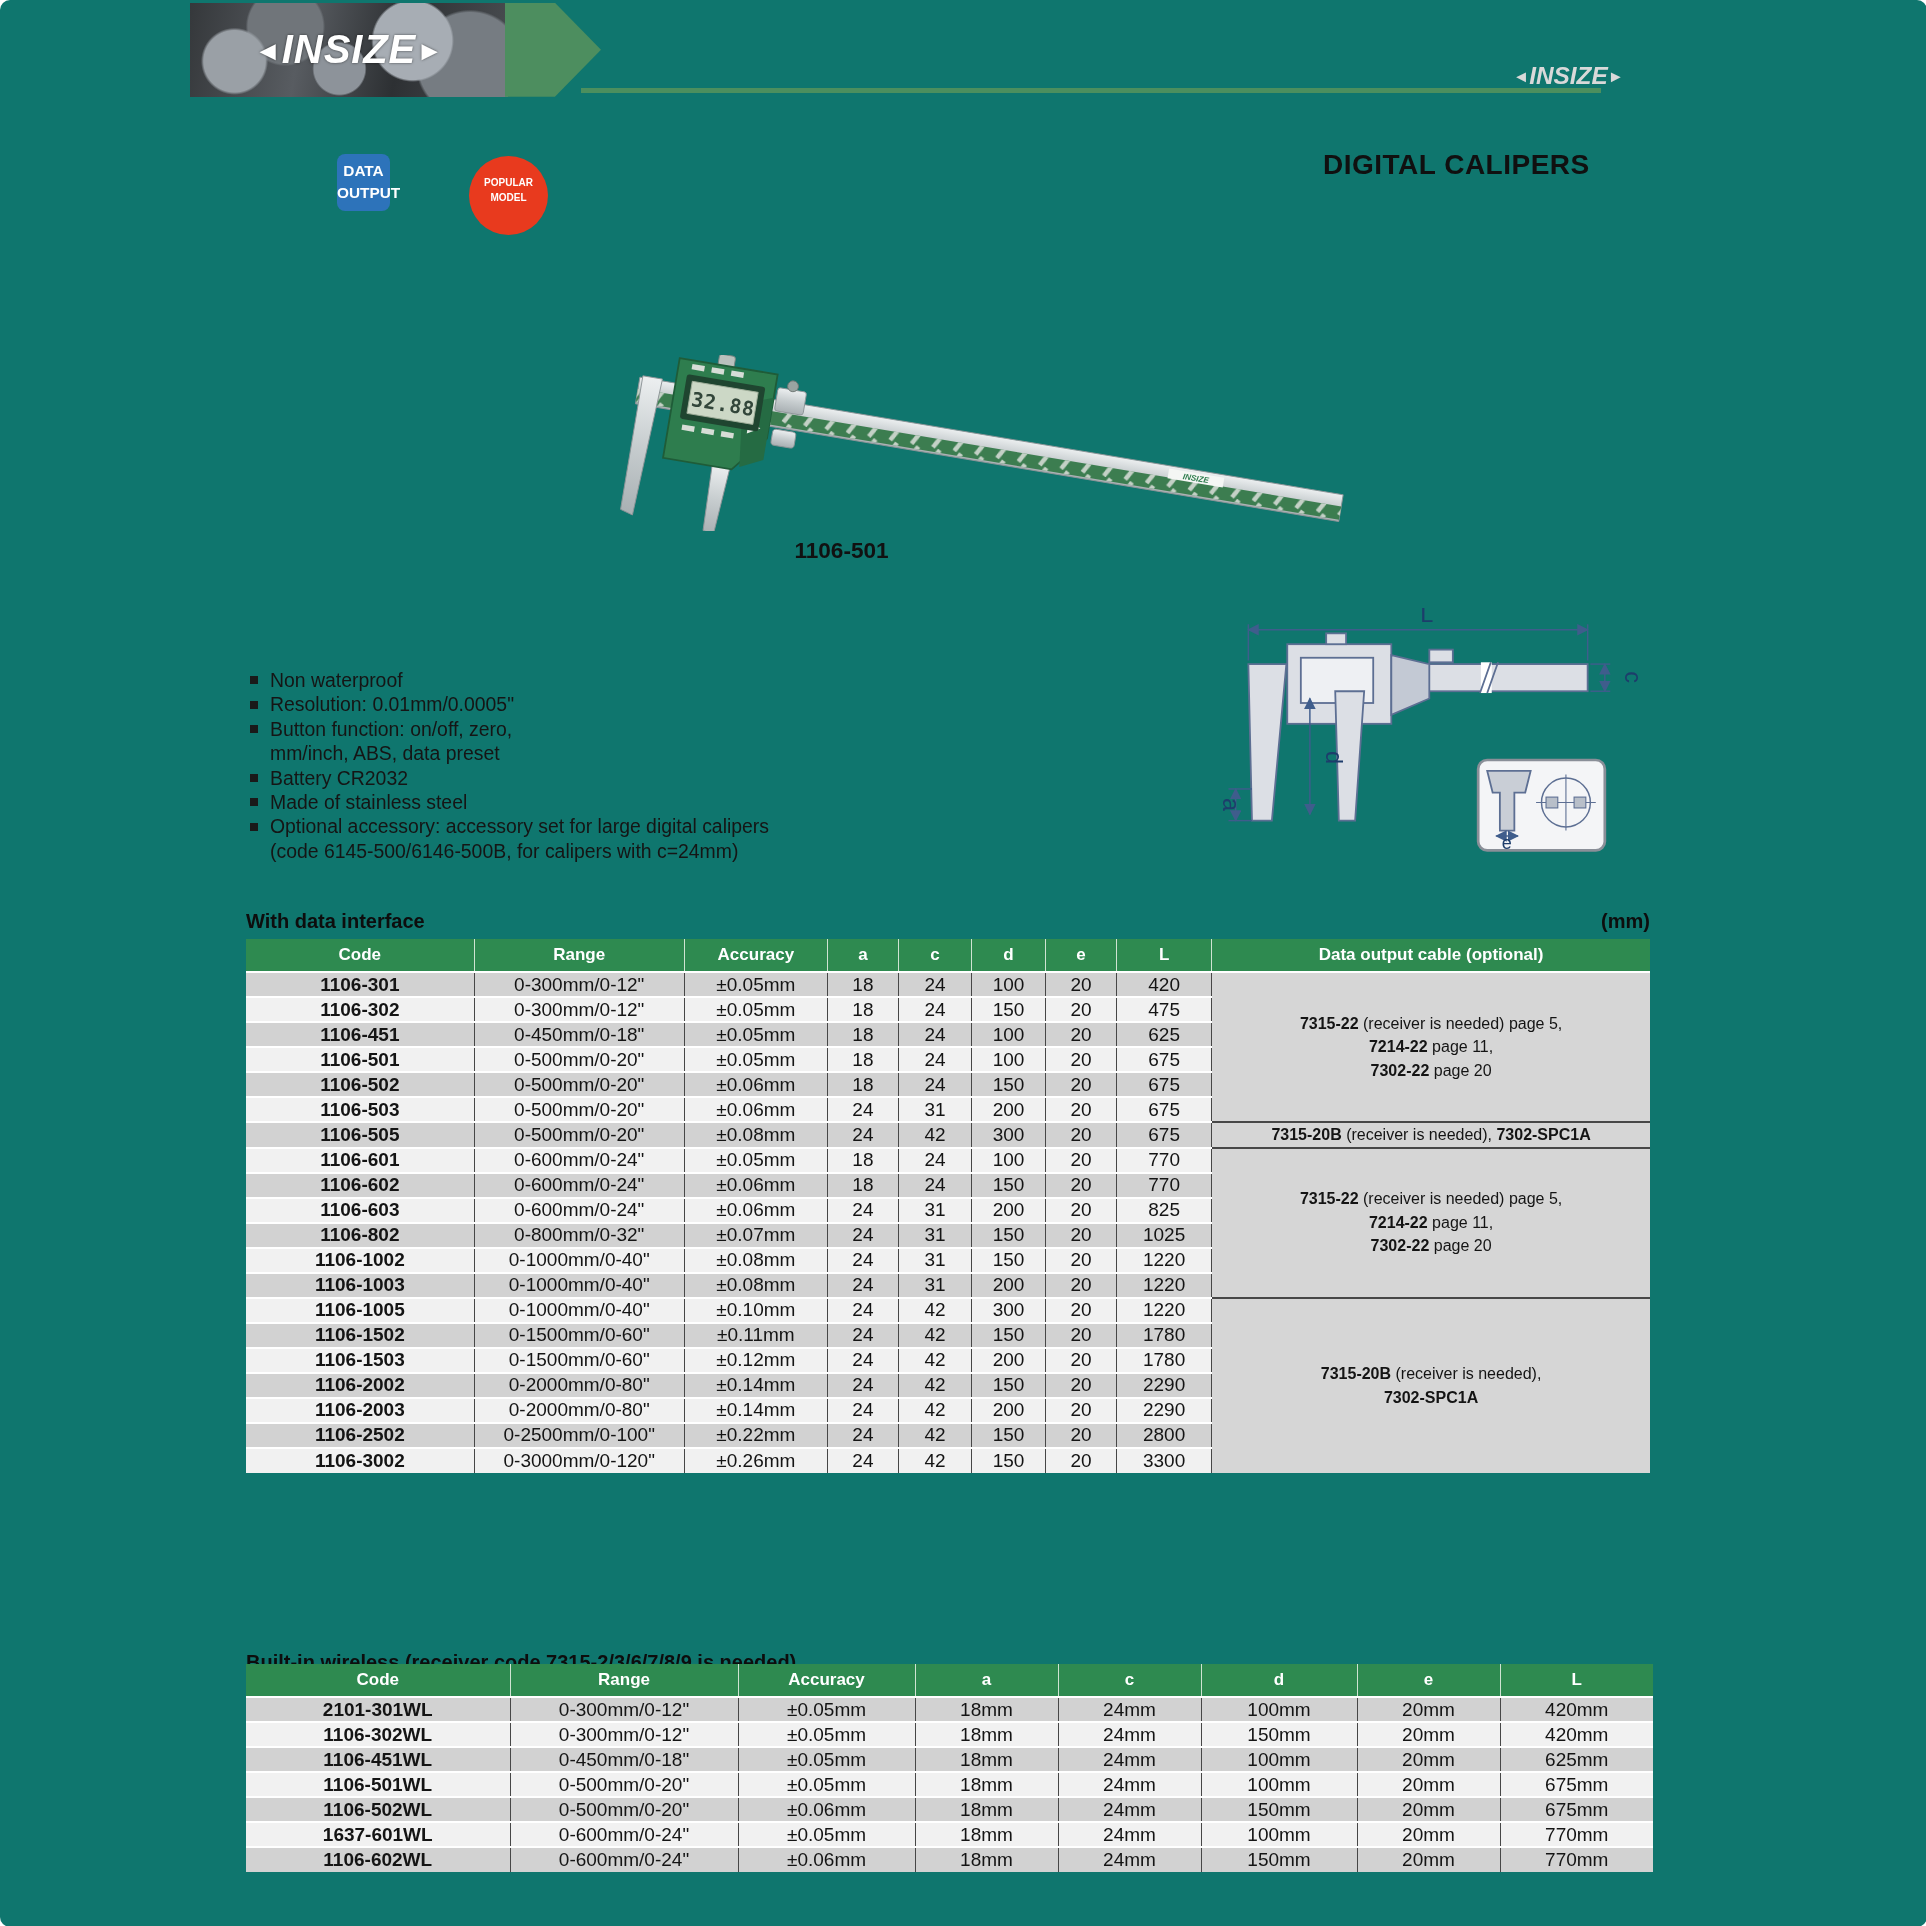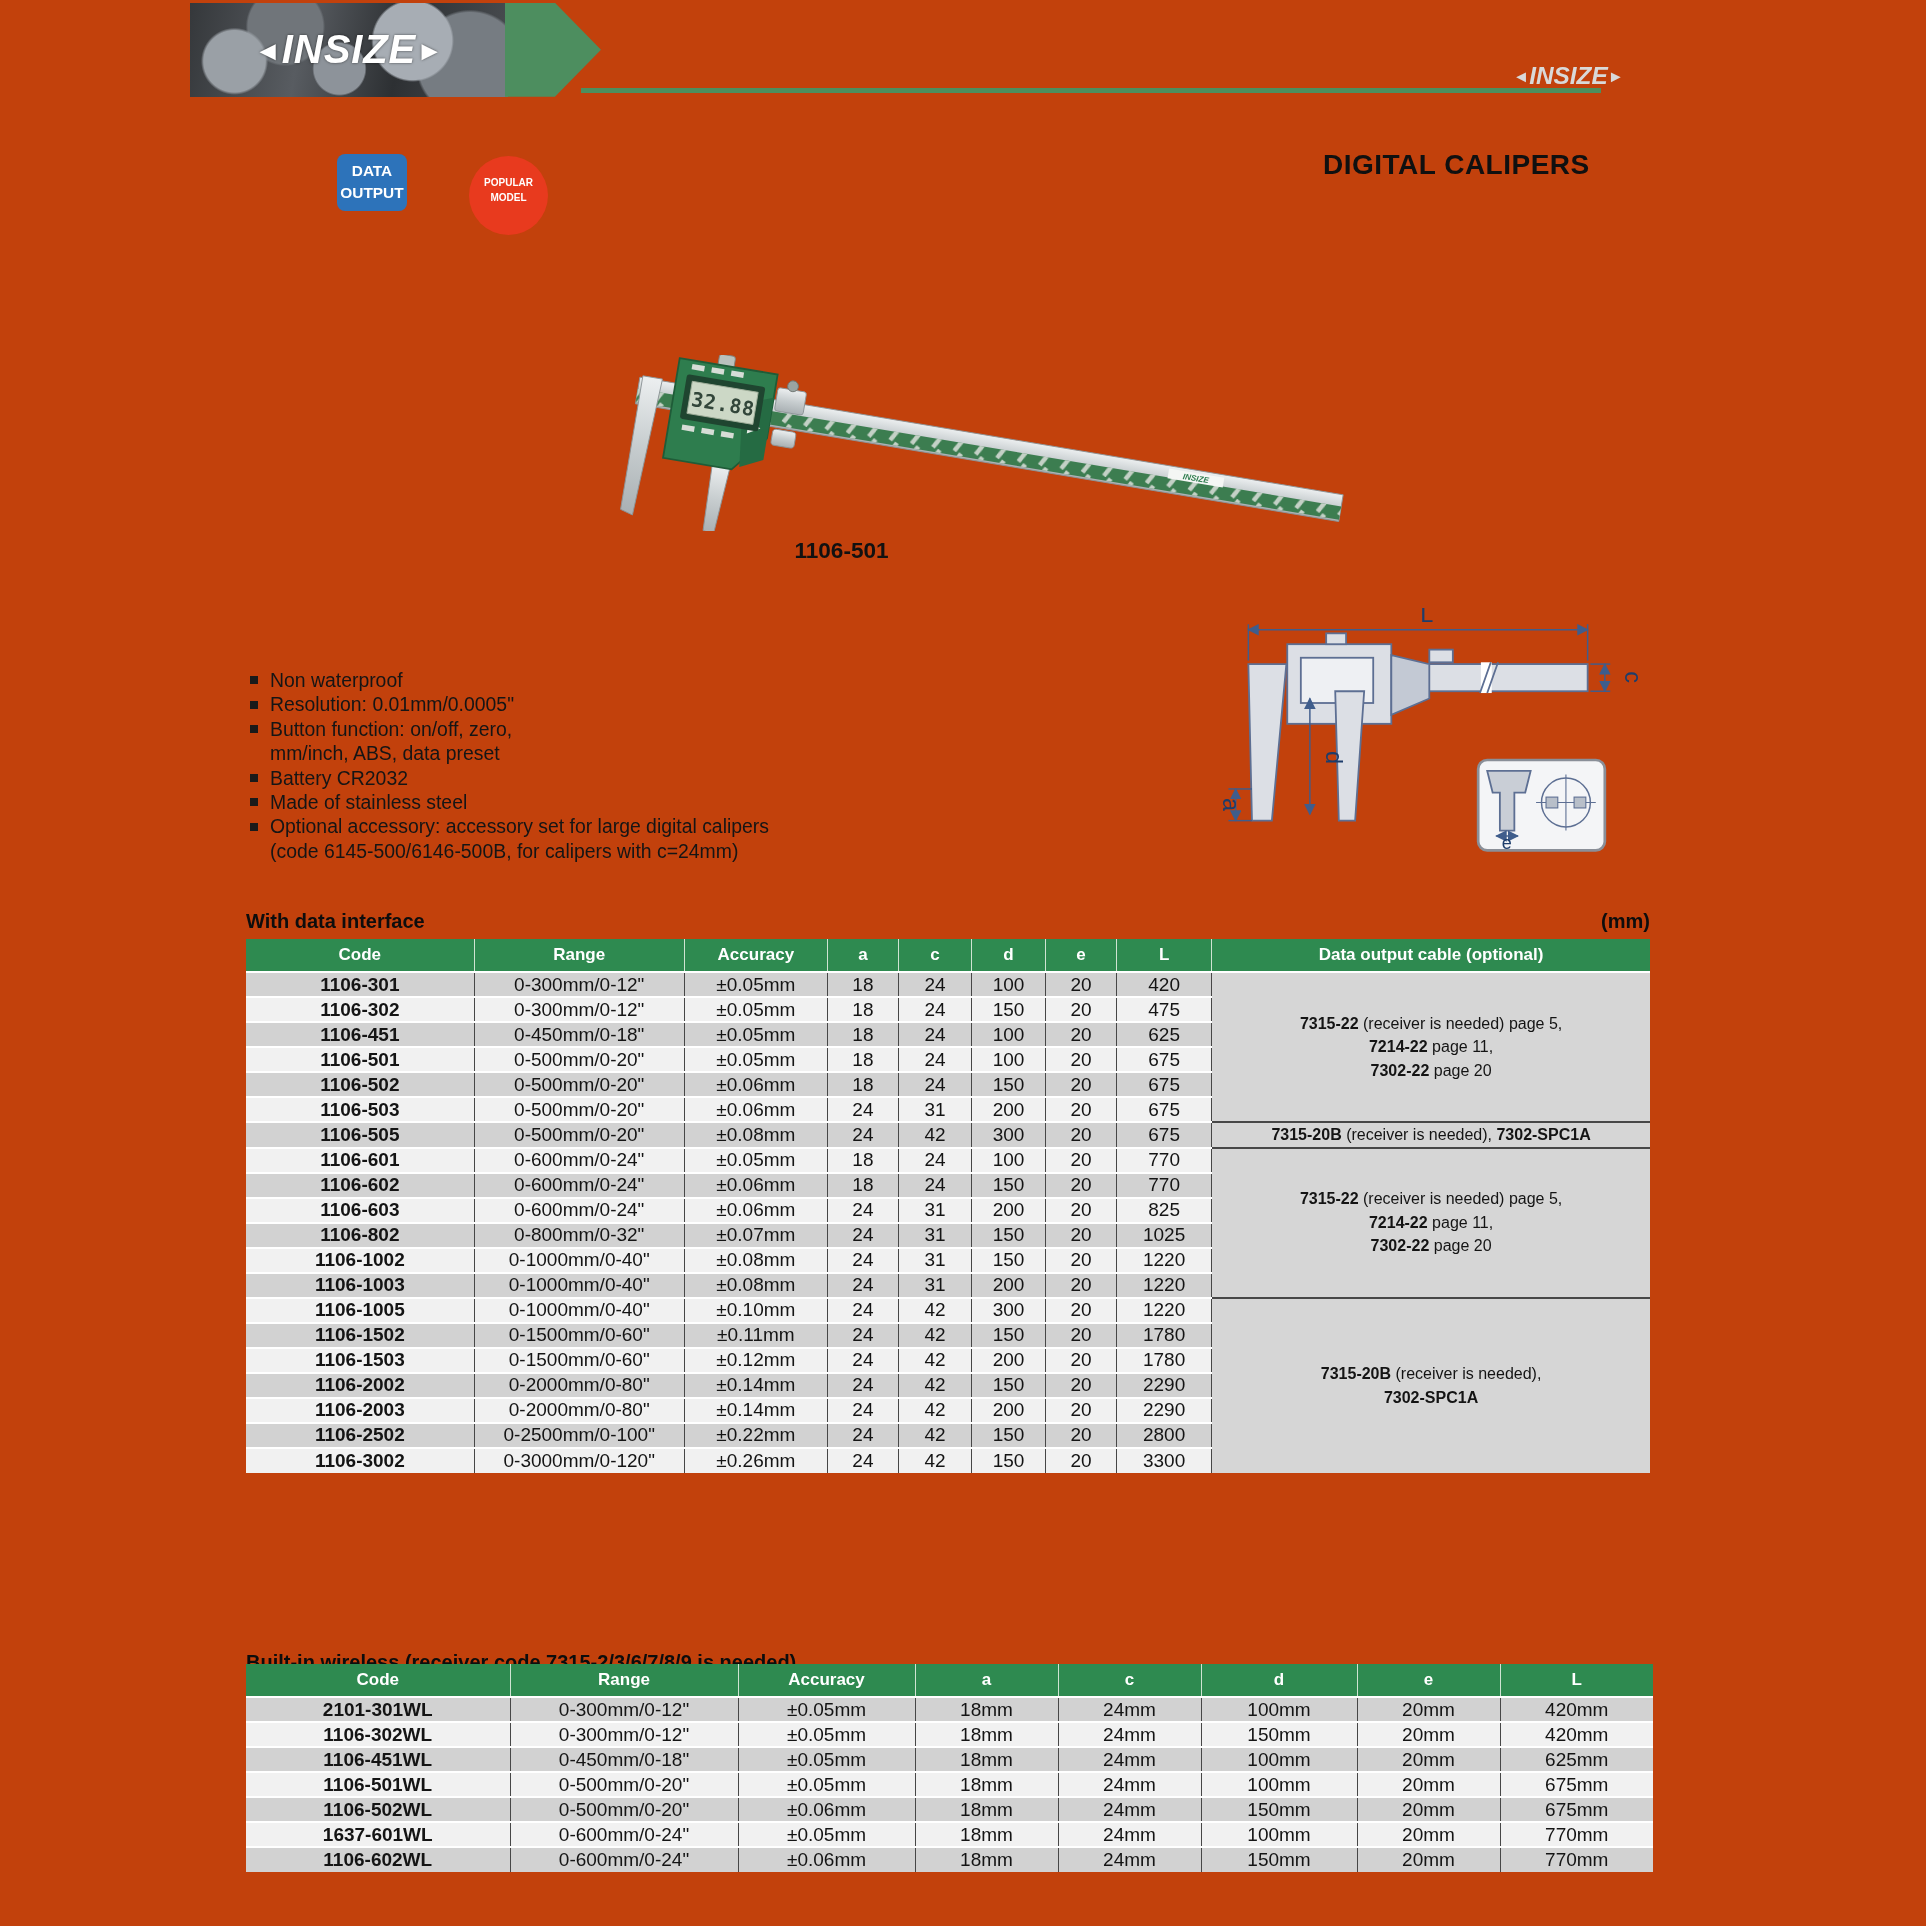--- a/index.html
+++ b/index.html
@@ -1,17 +1,17 @@
 <!DOCTYPE html>
 <html style="font-size:14.5px"><head>
 <meta charset="utf-8">
 <style>
   * { margin:0; padding:0; box-sizing:border-box; }
   body { width:1927px; height:1927px; background:#ffffff; font-family:"Liberation Sans", sans-serif; color:#1a1a1a; }
-  .page { position:relative; width:1927px; height:1927px; background:#c2410c; overflow:hidden; }
+  .page { position:relative; width:1927px; height:1927px; background:#0f766e; overflow:hidden;border-radius:10px; }
 
   
   .hero-photo{
     position:absolute; left:190px; top:2.7px; width:318px; height:94px; z-index:2;
     background:
       radial-gradient(circle at 14% 62%, #9aa0a6 0 11%, transparent 12%),
       radial-gradient(circle at 30% 25%, #70757a 0 16%, transparent 17%),
       radial-gradient(circle at 47% 70%, #8d939a 0 14%, transparent 15%),
       radial-gradient(circle at 70% 40%, #a7adb4 0 17%, transparent 18%),
       radial-gradient(circle at 88% 65%, #767c82 0 18%, transparent 19%),
@@ -21,21 +21,21 @@
   .hero-logo{ color:#fff; font-weight:bold; font-style:italic; font-size:40px; letter-spacing:0.9px; white-space:nowrap; text-shadow:0 0 2.7px rgba(0,0,0,.6); }
   .hero-logo .arr{ font-size:27px; font-style:normal; vertical-align:2.7px; }
   .hero-chevron{ position:absolute; left:505px; top:2.7px; width:96px; height:94px; z-index:3;
     background:#4d8e5f; clip-path:polygon(0 0,52% 0,100% 50%,52% 100%,0 100%); }
   .hero-line{ position:absolute; left:581px; top:88px; width:1020px; height:5.4px; background:#4c8f5e; z-index:1; }
   .watermark{ position:absolute; left:1513px; top:62px; color:#d9d9d9; font-weight:bold; font-style:italic; font-size:24.4px; white-space:nowrap; }
   .watermark .arr{ font-size:16.3px; font-style:normal; vertical-align:1.8px; }
 
   .page-title{ position:absolute; left:1323px; top:149px; font-size:28px; font-weight:bold; color:#101010; letter-spacing:0.5px; }
 
-  .badge-data{ position:absolute; left:337px; top:154px; width:70px; height:57px; background:#2d73ba; border-radius:8.1px;
+  .badge-data{ position:absolute; left:337px; top:154px; width:53px; height:57px; background:#2d73ba; border-radius:8.1px;
     color:#fff; font-weight:bold; font-size:15.4px; text-align:center; line-height:1.38; padding-top:6.3px; }
   .badge-pop{ position:absolute; left:469px; top:156px; width:79px; height:79px; background:#e83a1e; border-radius:50%;
     color:#fff; font-weight:bold; font-size:10px; text-align:center; line-height:1.5; padding-top:19px; }
 
   
   .product-svg{ position:absolute; left:586px; top:355px; }
   .product-label{ position:absolute; left:751px; top:538px; width:181px; text-align:center; font-size:22.6px; font-weight:bold; color:#111; }
 
   
   .features{ position:absolute; left:250px; top:668px; width:688px; font-size:19.4px; line-height:24.4px; color:#151515; }

